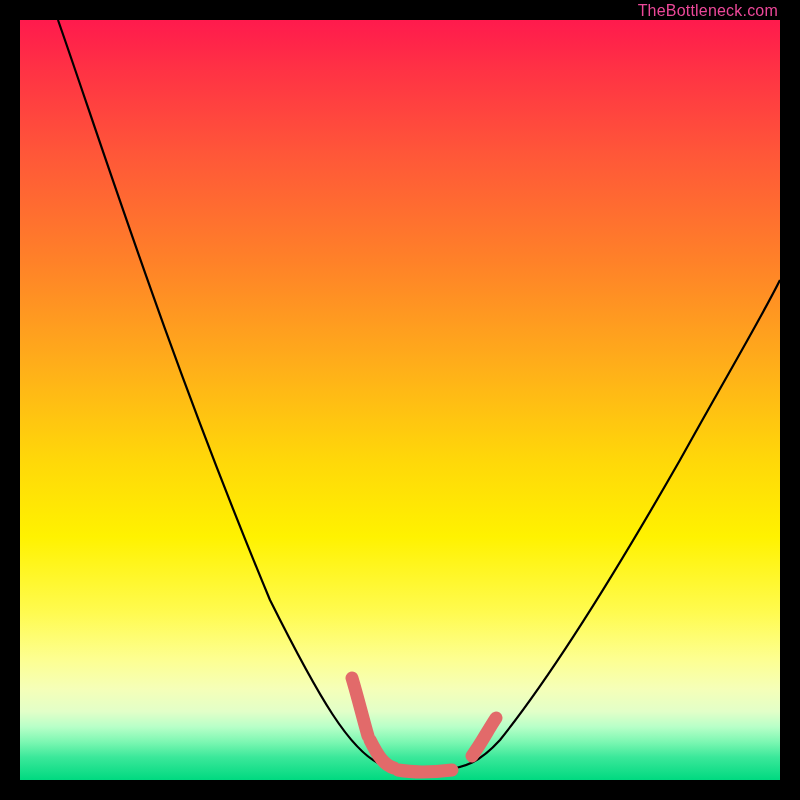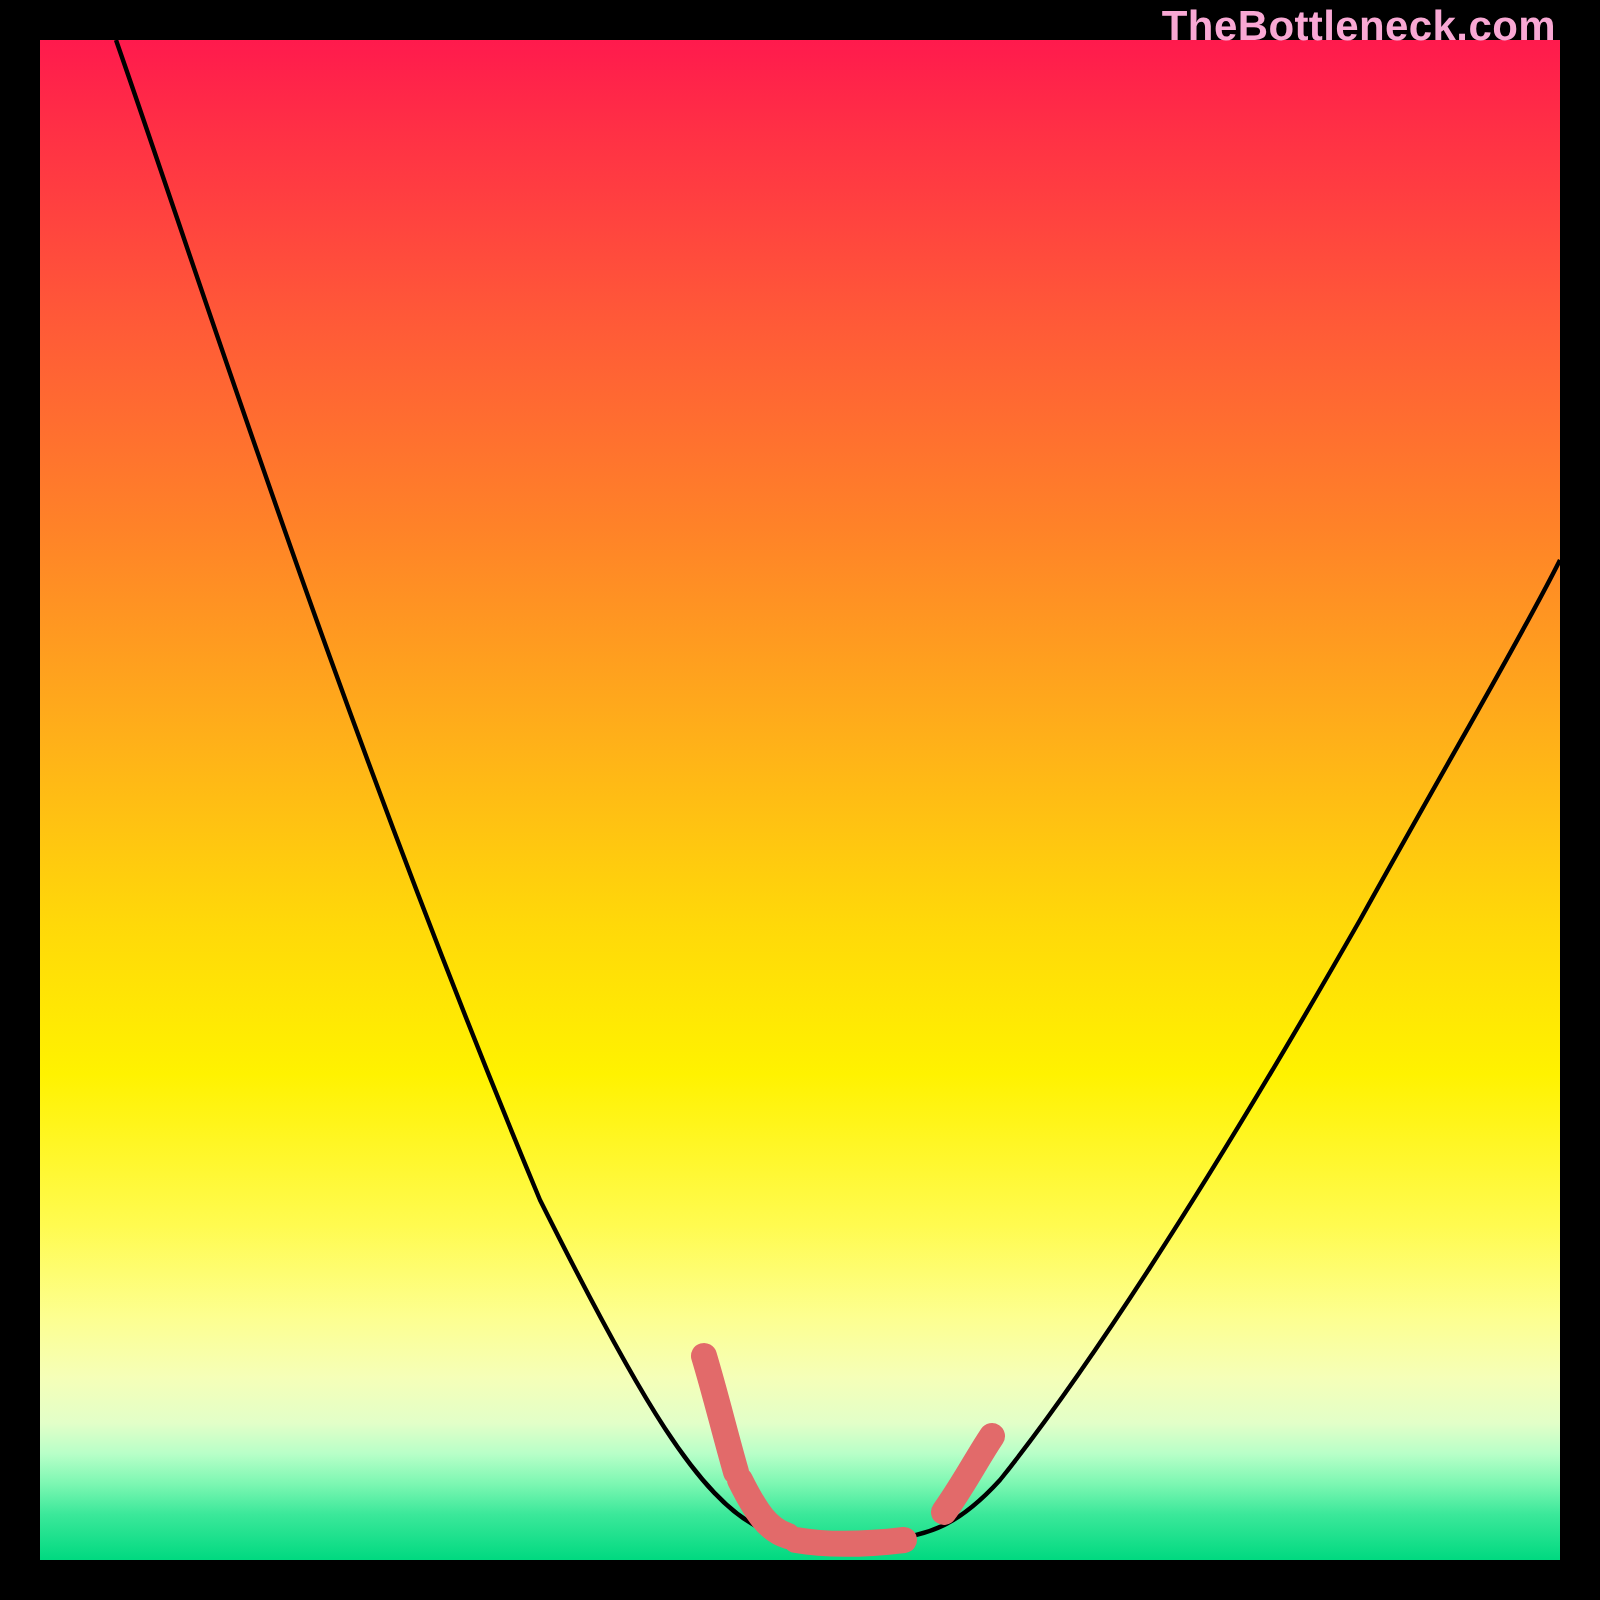--- a/index.html
+++ b/index.html
@@ -32,24 +32,24 @@
       #b8ffc8 93%,
       #7cf7b2 95%,
       #3be89a 97%,
       #00d980 100%
     );
   }
   .watermark {
     position: absolute;
     top: 2px;
     right: 22px;
-    color: #f9a8d4;
-    font-size: 21px;
+    color: #ec4899;
+    font-size: 16px;
     letter-spacing: 0.2px;
-    font-weight: 700;
+    font-weight: 400;
   }
   svg.curve {
     position: absolute;
     top: 20px;
     left: 20px;
     width: 760px;
     height: 760px;
     overflow: visible;
   }
 </style>

